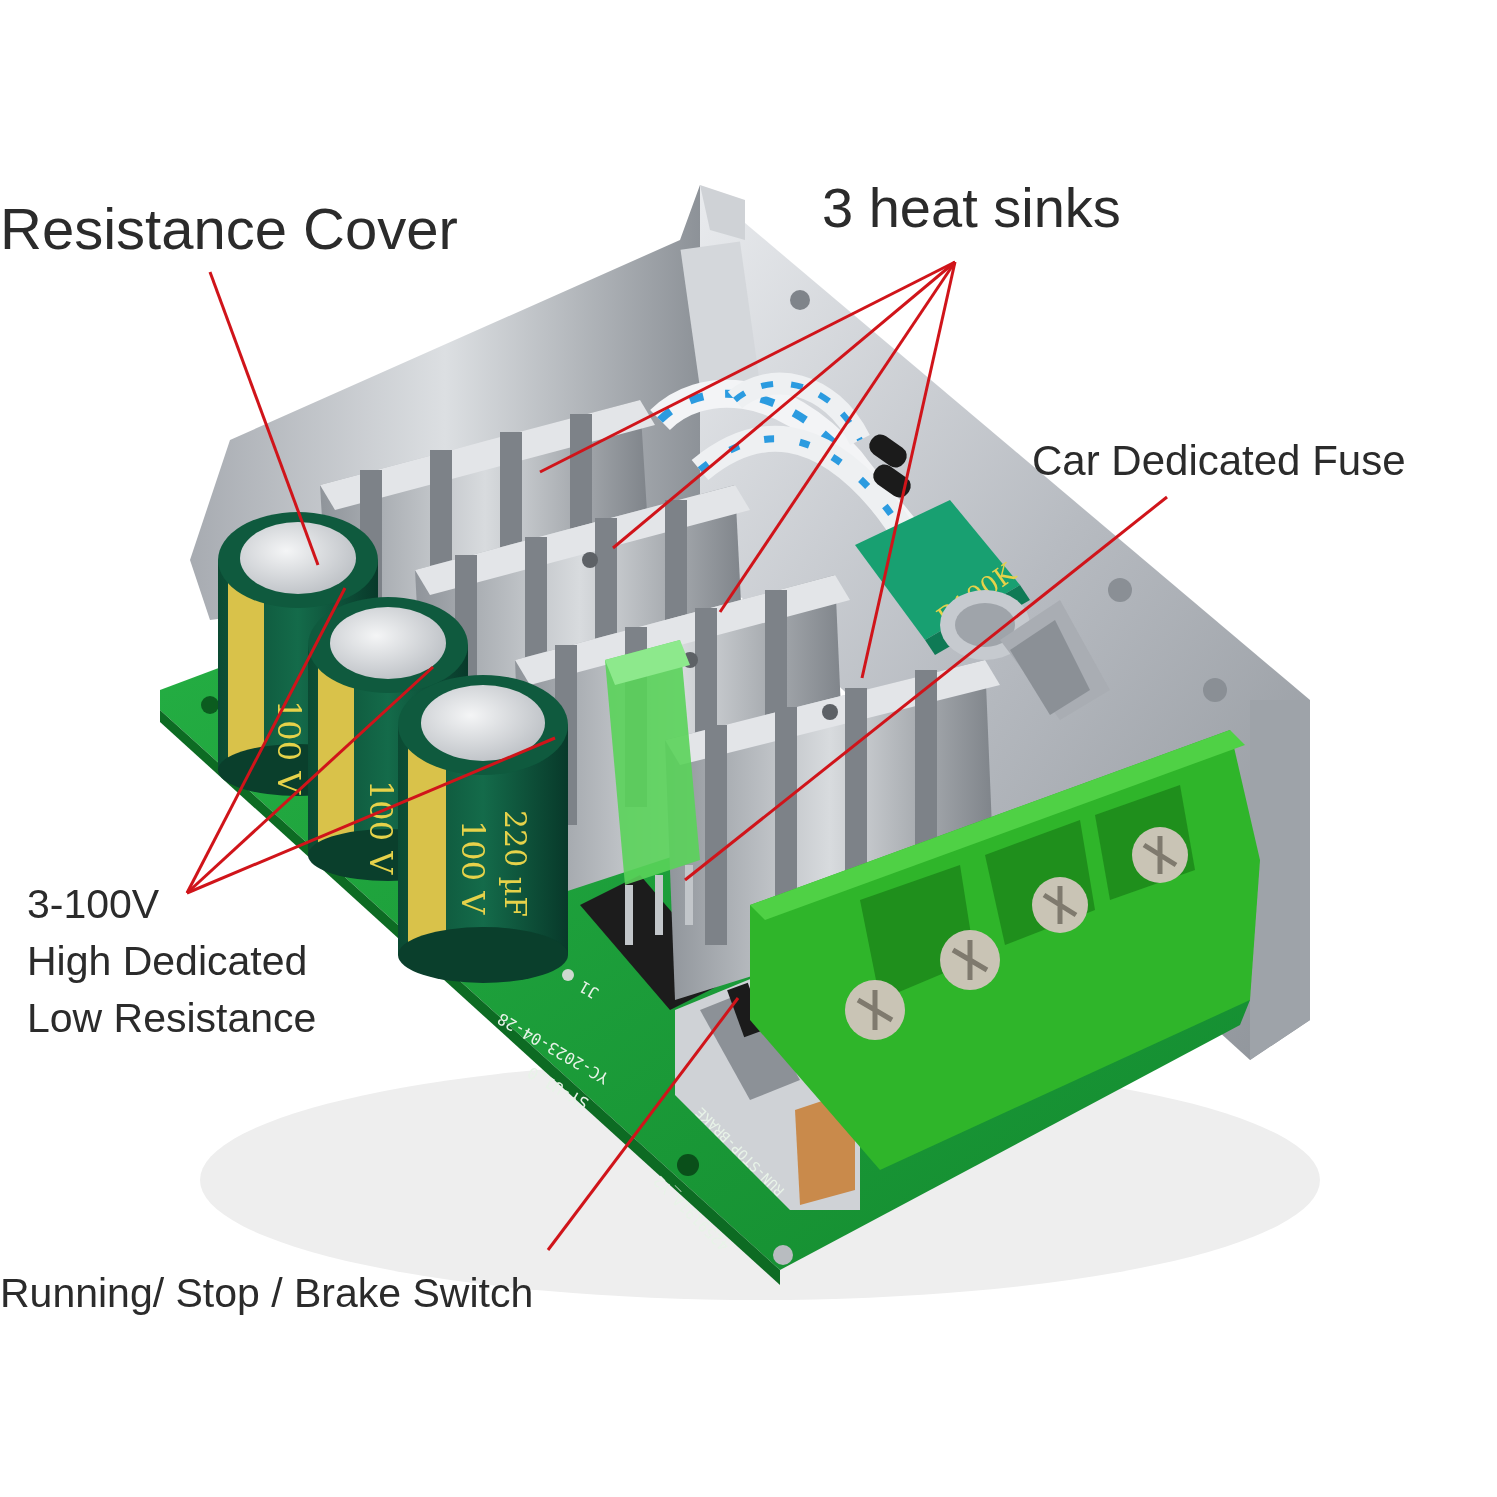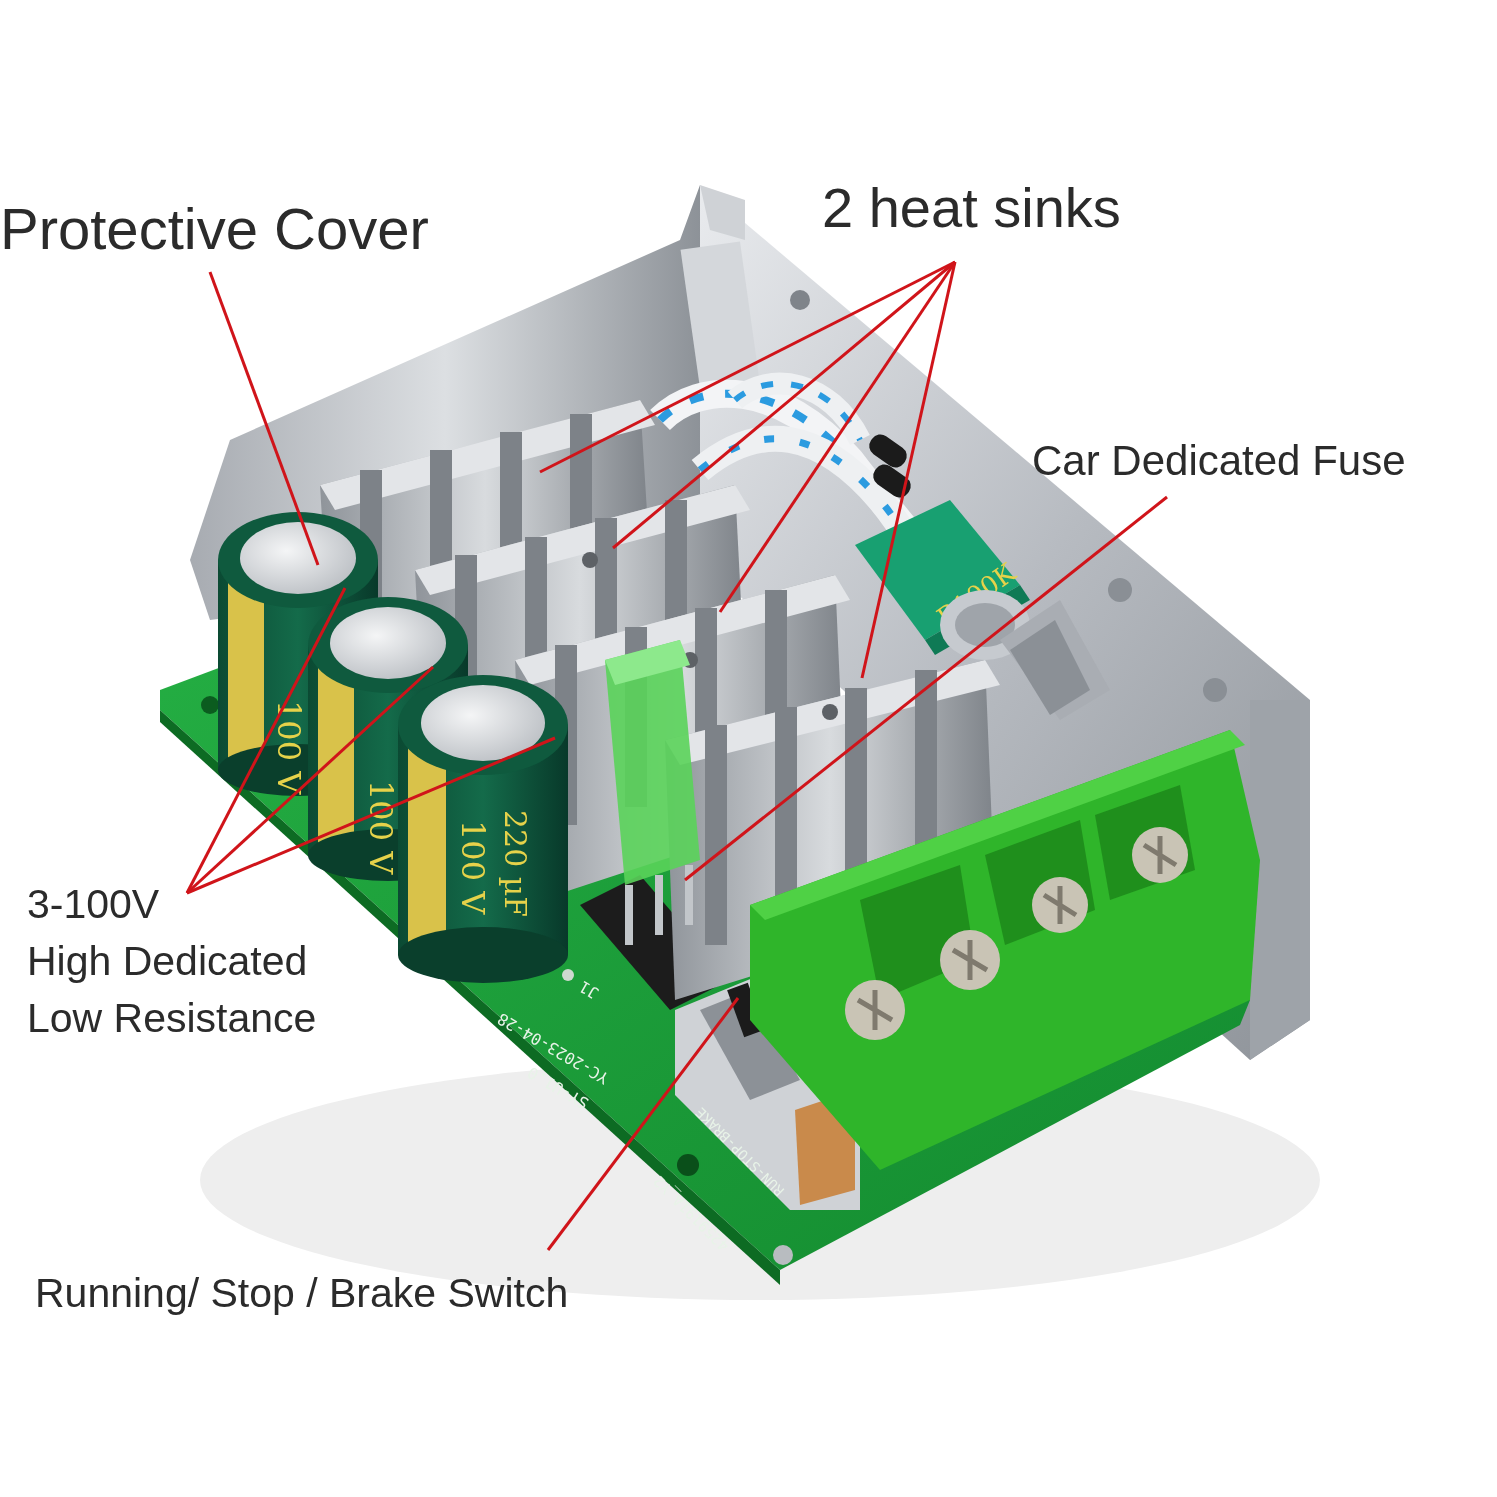--- a/index.html
+++ b/index.html
@@ -4,21 +4,21 @@
 <style>
   html, body { margin:0; padding:0; background:#ffffff; }
   body { width:1497px; height:1497px; position:relative; overflow:hidden; font-family:"Liberation Sans", sans-serif; }
   #scene { position:absolute; left:0; top:0; width:1497px; height:1497px; }
   .label { position:absolute; color:#2b2b2b; font-family:"Liberation Sans", sans-serif; white-space:nowrap; line-height:1; }
   .lbl-cover { left:0; top:200px; font-size:58px; }
   .lbl-heat { left:822px; top:180px; font-size:56px; }
   .lbl-fuse { left:1032px; top:440px; font-size:42px; }
   .lbl-cap { left:0; top:876px; font-size:41px; line-height:57px; }
   .lbl-cap span { display:block;padding-left:27px; }
-  .lbl-switch { left:0; top:1273px; font-size:41px;padding-left:35px; }
+  .lbl-switch { left:0; top:1273px; font-size:41px; }
   .silk { font-family:"DejaVu Sans Mono", monospace; fill:#e8f3e8; }
   .capmark { font-family:"DejaVu Serif", serif; fill:#e6d24a; }
 </style>
 </head>
 <body>
 
 <div id="scene">
 <svg width="1497" height="1497" viewBox="0 0 1497 1497" xmlns="http://www.w3.org/2000/svg">
   <defs>
     <linearGradient id="metal" x1="0" y1="0" x2="1" y2="1">
@@ -213,21 +213,21 @@
     <line x1="955" y1="262" x2="862" y2="678"></line>
     <line x1="1167" y1="497" x2="685" y2="880"></line>
     <line x1="187" y1="893" x2="345" y2="588"></line>
     <line x1="187" y1="893" x2="433" y2="667"></line>
     <line x1="187" y1="893" x2="555" y2="738"></line>
     <line x1="548" y1="1250" x2="738" y2="998"></line>
   </g>
 </svg>
 </div>
 
-<div class="label lbl-cover">Protective Cover</div>
-<div class="label lbl-heat">2 heat sinks</div>
+<div class="label lbl-cover">Resistance Cover</div>
+<div class="label lbl-heat">3 heat sinks</div>
 <div class="label lbl-fuse">Car Dedicated Fuse</div>
 <div class="label lbl-cap">
   <span>3-100V</span>
   <span>High Dedicated</span>
   <span>Low Resistance</span>
 </div>
 <div class="label lbl-switch">Running/ Stop / Brake Switch</div>
 
 </body></html>

